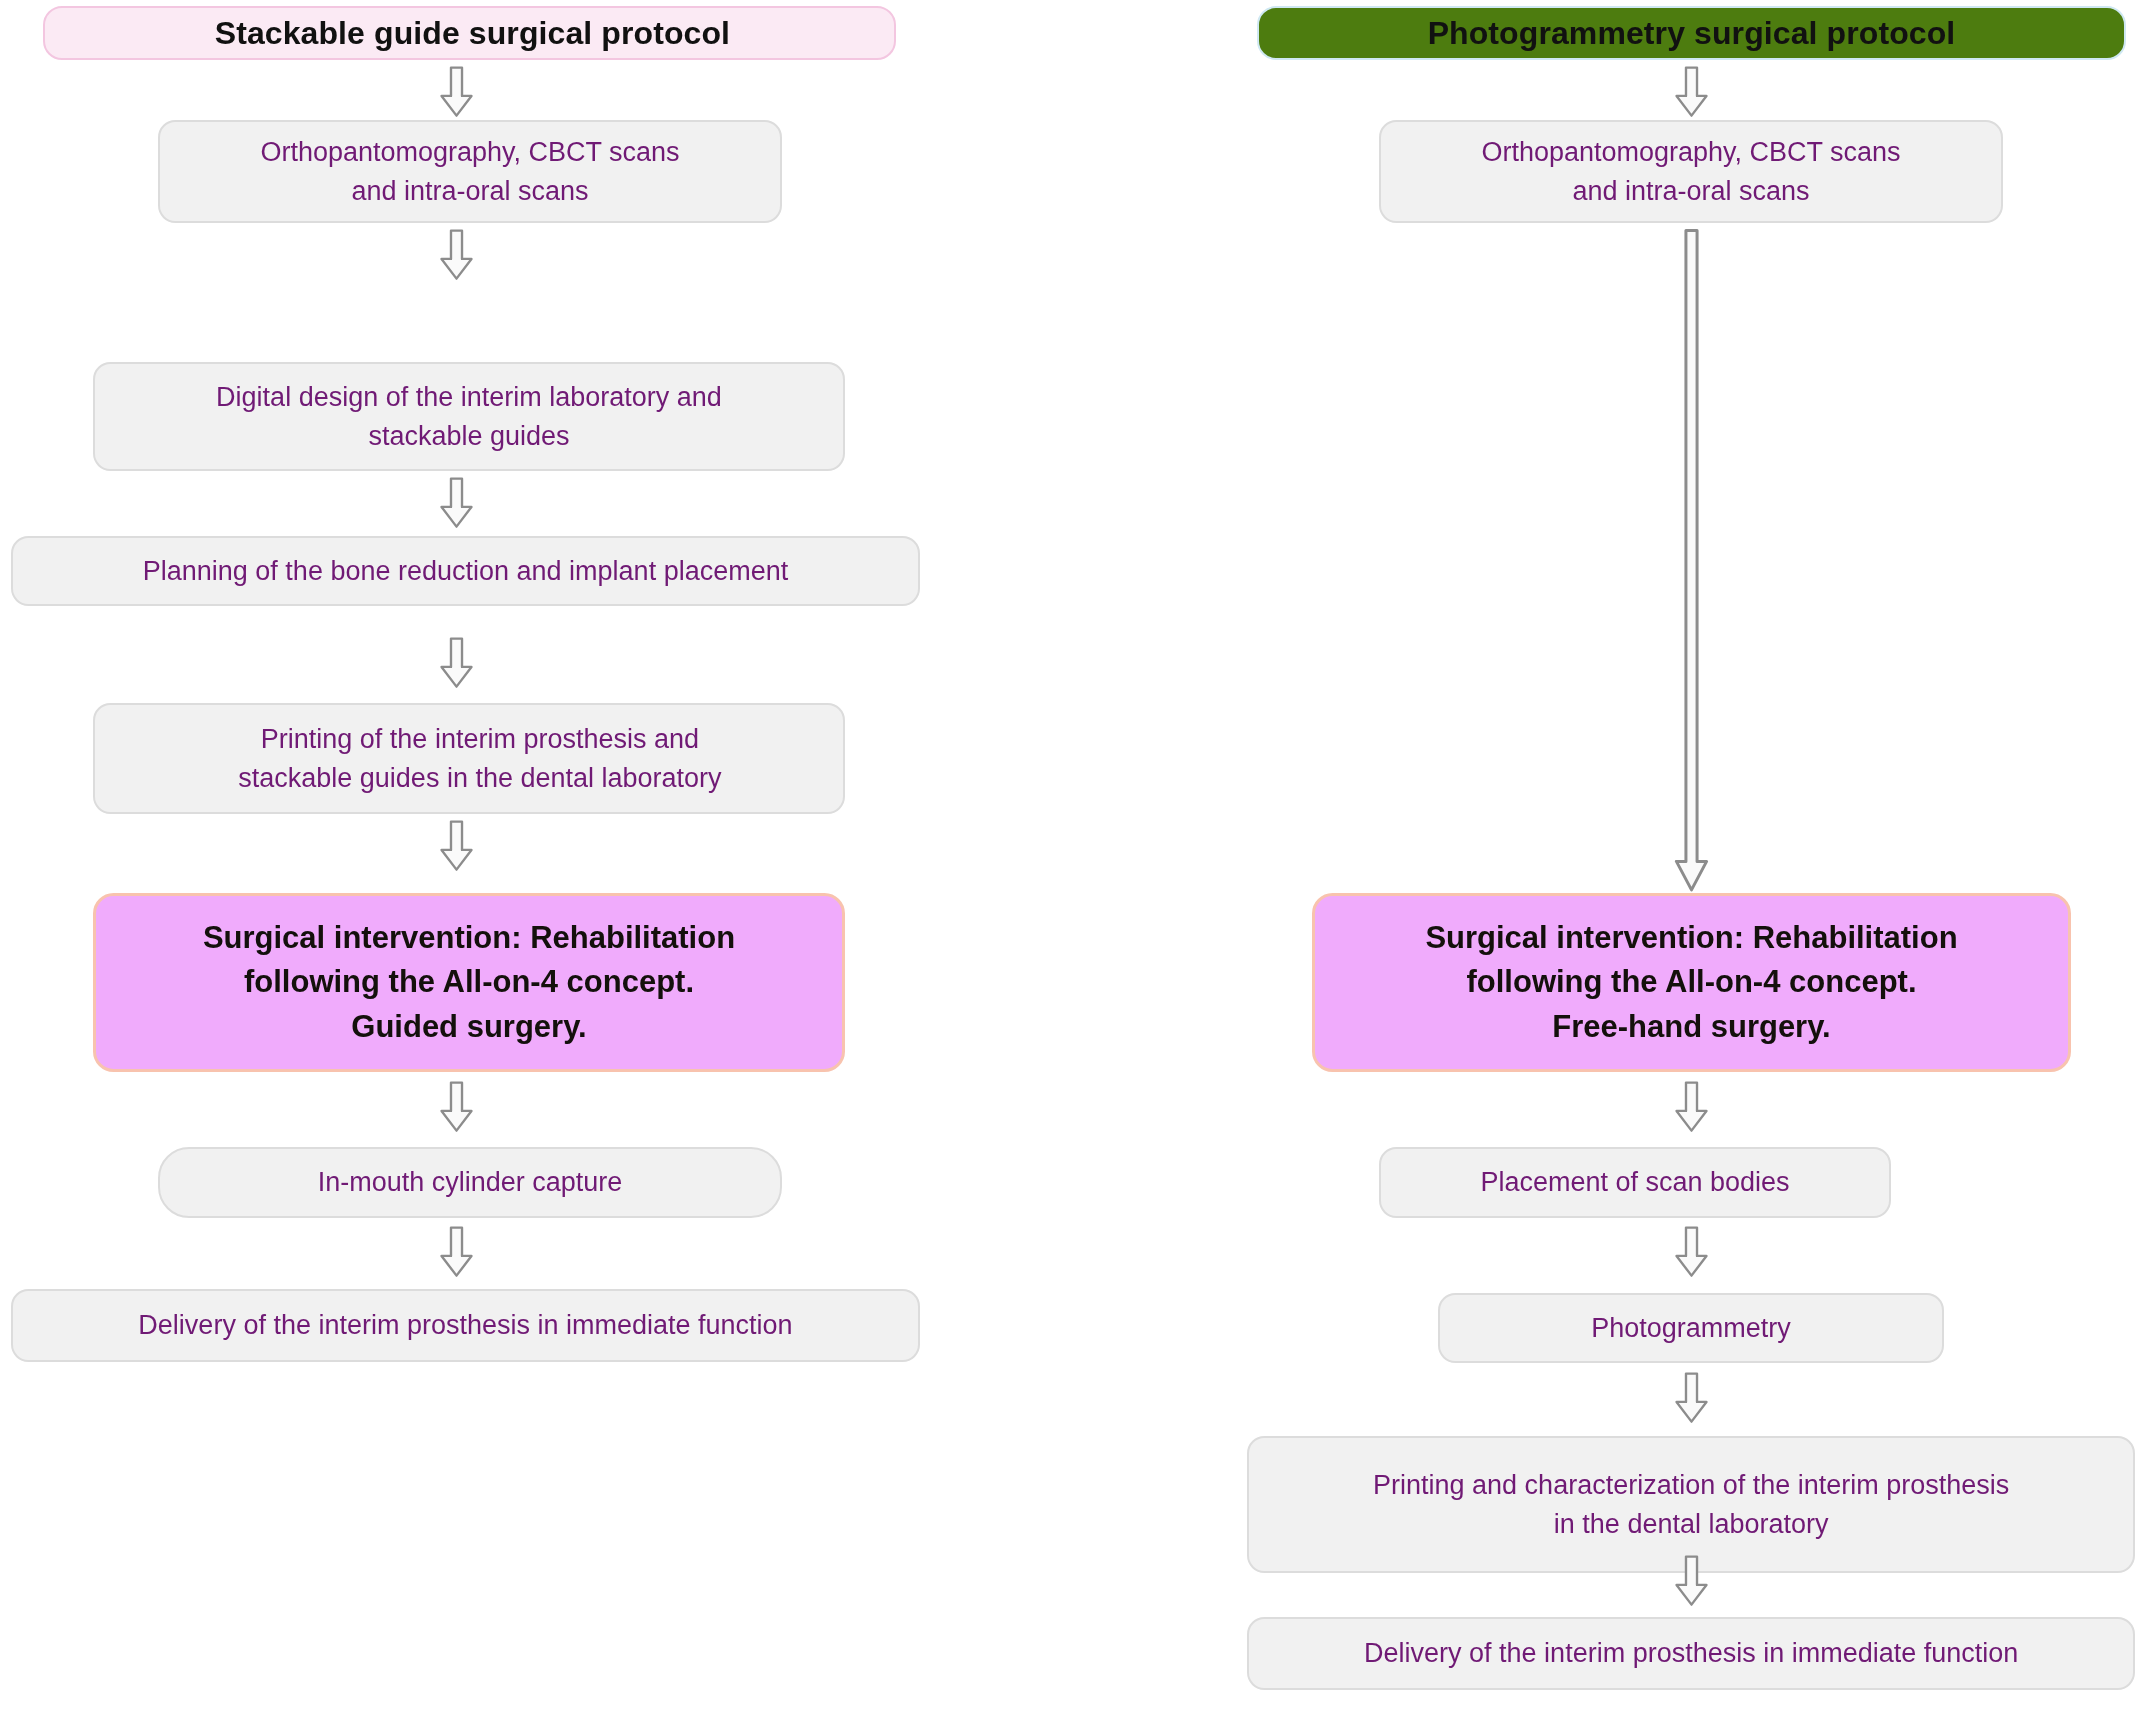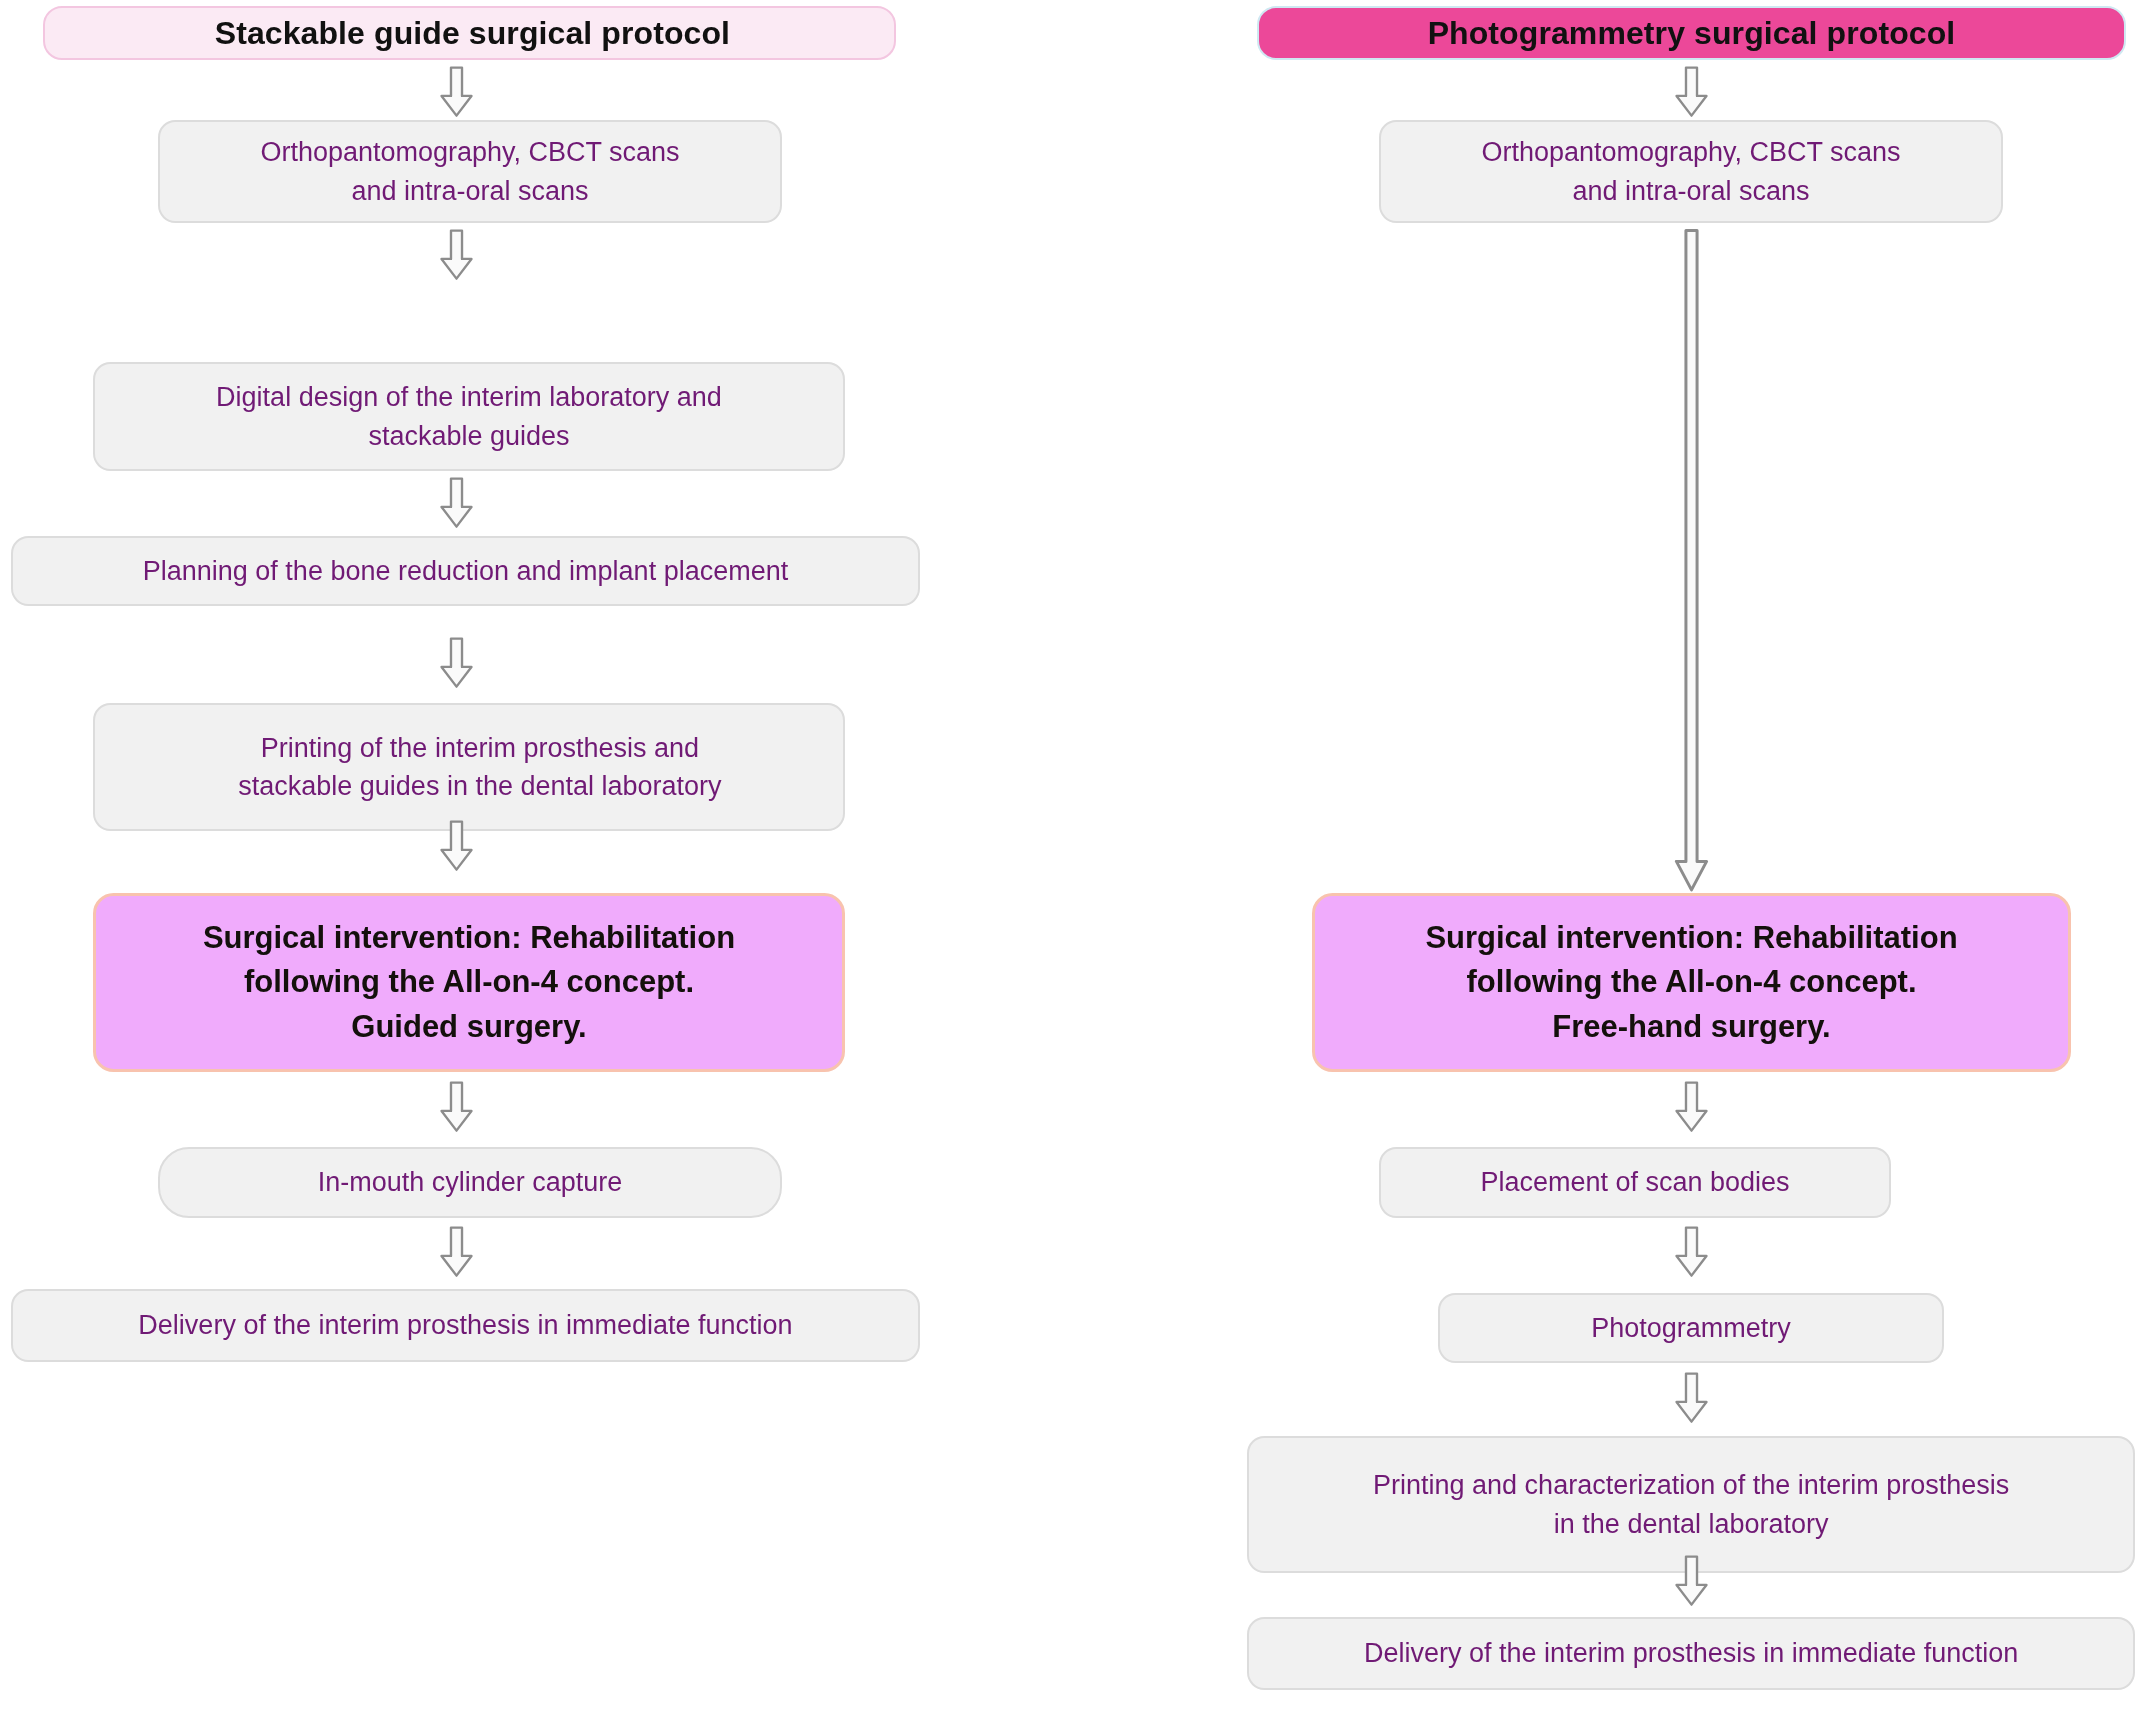--- a/index.html
+++ b/index.html
@@ -33,21 +33,21 @@
     font-weight:700;
     letter-spacing:0.1px;
     border-radius:19px;
   }
   .node.header.pink{
     background:#fbeaf4;
     border:2.4px solid #f3c6e0;
     padding-left:20px;
   }
   .node.header.blue{
-    background:#ec4899;
+    background:#4d7c0f;
     border:2.4px solid #cfe8f2;
   }
 
   .node.step{
     background:#f1f1f1;
     border:2.4px solid #dcdcdc;
     font-size:27px;
     font-weight:400;
     color:#701a75;
   }
@@ -106,21 +106,21 @@
     </div>
 
     <div class="node step" style="left:11px;top:536px;width:909px;height:70px;">Planning of the bone reduction and implant placement</div>
 
     <div class="arrow" style="left:439px;top:637px;width:35px;height:52px;">
       <svg width="35" height="52" viewBox="0 0 44 66">
         <polygon points="15,2 29,2 29,38 41,38 22,63 3,38 15,38" fill="#fafafa" stroke="#8c8c8c" stroke-width="3" stroke-linejoin="round"></polygon>
       </svg>
     </div>
 
-    <div class="node step" style="left:93px;top:703px;width:752px;height:128px;white-space:pre-line;padding-left:36px;">Printing of the interim prosthesis and
+    <div class="node step" style="left:93px;top:703px;width:752px;height:111px;white-space:pre-line;padding-left:36px;">Printing of the interim prosthesis and
 stackable guides in the dental laboratory</div>
 
     <div class="arrow" style="left:439px;top:820px;width:35px;height:52px;">
       <svg width="35" height="52" viewBox="0 0 44 66">
         <polygon points="15,2 29,2 29,38 41,38 22,63 3,38 15,38" fill="#fafafa" stroke="#8c8c8c" stroke-width="3" stroke-linejoin="round"></polygon>
       </svg>
     </div>
 
     <div class="node highlight" style="left:93px;top:893px;width:752px;height:179px;white-space:pre-line;">Surgical intervention: Rehabilitation
 following the All-on-4 concept.

